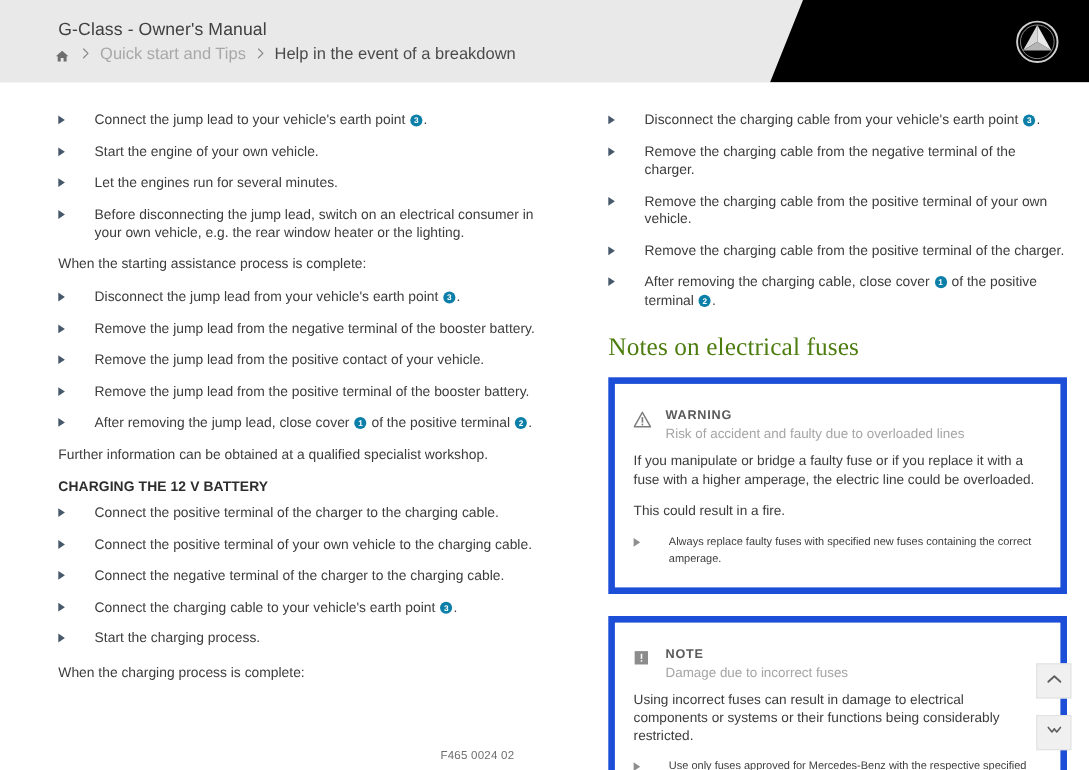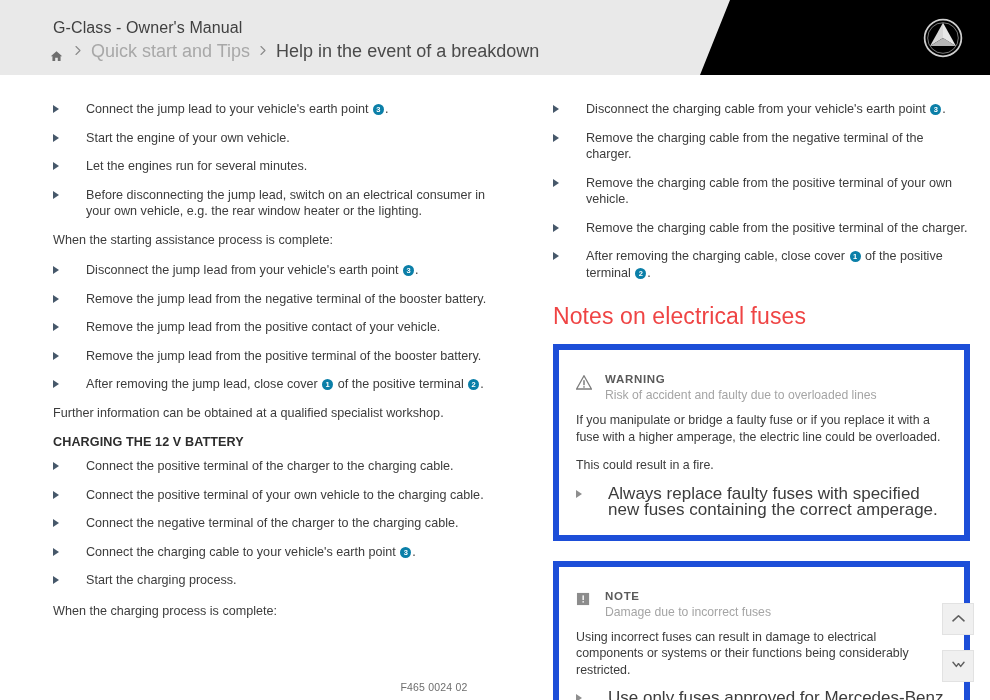--- a/index.html
+++ b/index.html
@@ -47,21 +47,21 @@
     font-size: 16px;
     color: #404040;
     letter-spacing: 0.1px;
   }
   .breadcrumb {
     position: absolute;
     left: 50px;
     top: 41px;
     display: flex;
     align-items: center;
-    font-size: 18px;
+    font-size: 15px;
   }
   .bc-home {
     width: 13px;
     height: 12px;
     display: inline-block;
     margin-right: 2px;
   }
   .bc-sep {
     color: #8a8a8a;
     font-size: 12px;
@@ -141,23 +141,24 @@
     font-size: 7.5px;
     text-align: center;
     vertical-align: 1px;
     font-weight: bold;
     margin: 0 1px;
   }
 
   h2.section-title {
     font-size: 23px;
     font-weight: normal;
-    color: #ef4444;
+    color: #4d7c0f;
     margin: 22px 0 14px 0;
     letter-spacing: 0.1px;
+    font-family: Liberation Serif, serif;
   }
 
   
   .callout {
     border: 6px solid #1d4ed8;
     padding: 23px 17px 16px 17px;
     margin-bottom: 20px;
     background: #ffffff;
     box-sizing: border-box;
   }
@@ -187,21 +188,21 @@
   }
   .callout p {
     font-size: 12.4px;
     line-height: 16.5px;
     color: #3c3c3c;
     margin: 0 0 12px 0;
   }
   .callout ul.blist li {
     margin-bottom: 0;
     padding-left: 32px;
-    font-size: 17px;
+    font-size: 10px;
   }
   .callout ul.blist li .tri {
     border-left-color: #8e8e8e;
   }
 
   
   .fab {
     position: absolute;
     right: 16px;
     width: 30px;

